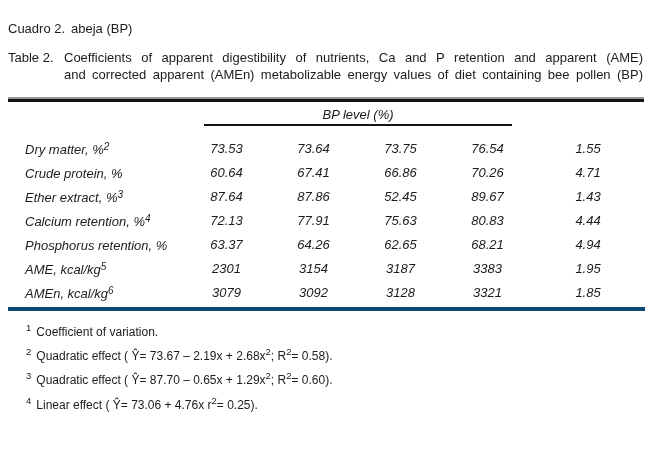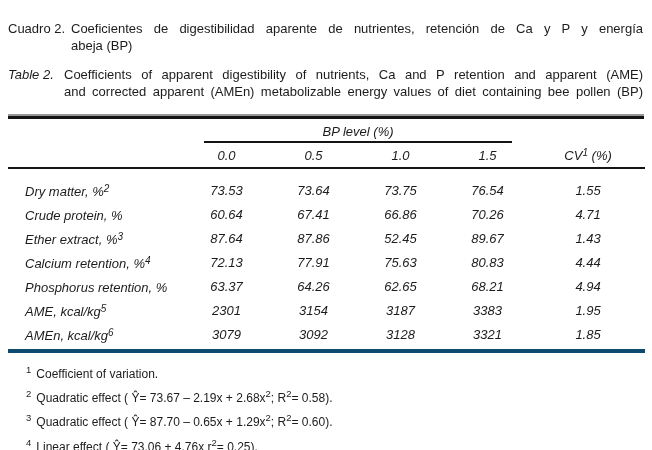--- a/index.html
+++ b/index.html
@@ -11,21 +11,21 @@
     font-family: "Liberation Sans", sans-serif;
     padding: 8px 8px 0 8px;
     overflow: hidden;
     position: relative;
     margin-top: 12px;
   }
   
   .caption { display: flex; font-size: 13px; line-height: 17px; }
   .caption .cap-label { white-space: nowrap; }
   .caption.es .cap-label { flex: 0 0 63px; }
-  .caption.en .cap-label { flex: 0 0 56px; font-style: italic; }
+  .caption.en .cap-label { flex: 0 0 56px; }
   .cap-text { flex: 1; padding-right: 1px; }
   .cap-line { text-align: justify; }
   .cap-line.jl { text-align-last: justify; }
   .caption.en { margin-top: 12px; }
 
   
   .tbl-wrap { margin-top: 14px; font-style: italic; }
   .rule-top { height: 5px; background: linear-gradient(#979797 0 40%, #141414 40% 100%); }
   table { width: 100%; border-collapse: collapse; font-size: 13px; table-layout: fixed; }
   col.c-label { width: 175px; }
@@ -54,21 +54,20 @@
   .fn sup { font-size: 9.5px; line-height: 0; }
 </style>
 </head>
 <body>
 
 <div class="page">
 
   <div class="caption es">
     <div class="cap-label">Cuadro 2.</div>
     <div class="cap-text">
-      <div class="cap-line jl">Coeficientes de digestibilidad aparente de nutrientes, retención de Ca y P y energía</div>
       <div class="cap-line">abeja (BP)</div>
     </div>
   </div>
 
   <div class="caption en">
     <div class="cap-label">Table 2.</div>
     <div class="cap-text">
       <div class="cap-line jl">Coefficients of apparent digestibility of nutrients, Ca and P retention and apparent (AME)</div>
       <div class="cap-line jl">and corrected apparent (AMEn) metabolizable energy values of diet containing bee pollen (BP)</div>
     </div>
@@ -85,28 +84,20 @@
           <col class="c-lvl">
           <col class="c-cv">
       </colgroup>
       <thead>
         <tr class="bp-row">
           <th></th>
           <th colspan="4">
             <div class="bp-inner">BP level (%)</div>
           </th>
           <th></th>
-        </tr>
-        <tr class="sub-row">
-          <th class="lbl"></th>
-          <th>0.0</th>
-          <th>0.5</th>
-          <th>1.0</th>
-          <th>1.5</th>
-          <th><span>CV</span><span class="sp">1</span><span> (%)</span></th>
         </tr>
       </thead>
       <tbody>
         <tr>
           <td class="lbl"><span>Dry matter, %</span><span class="sp">2</span></td>
           <td>73.53</td>
           <td>73.64</td>
           <td>73.75</td>
           <td>76.54</td>
           <td>1.55</td>

